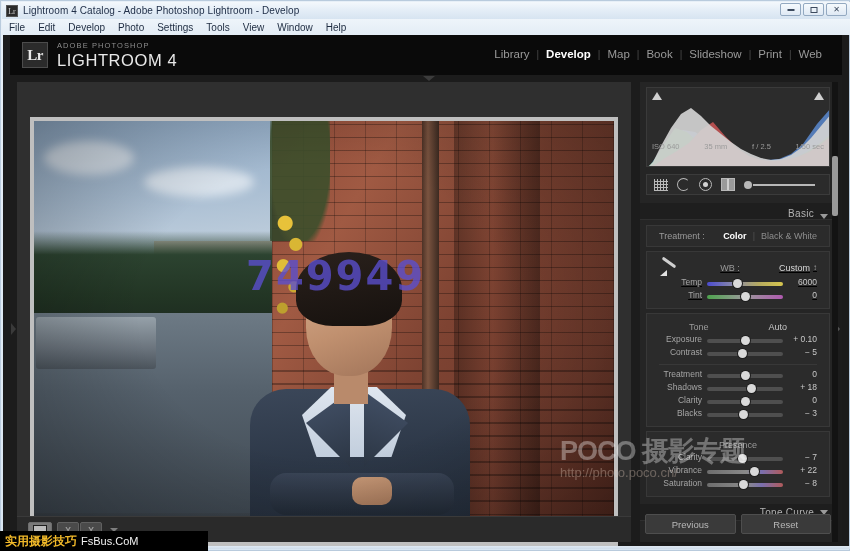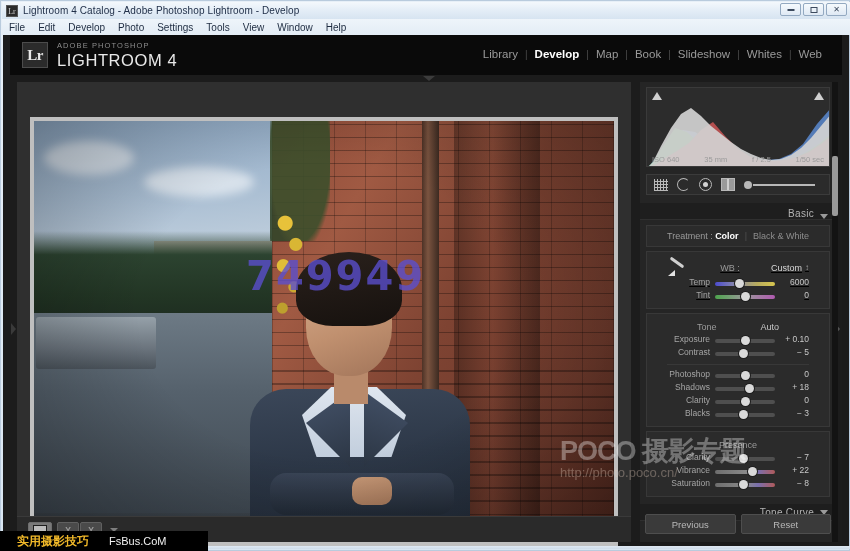--- a/index.html
+++ b/index.html
@@ -339,21 +339,21 @@
   }
   .histo-svg { position: absolute; left: 0; top: 0; }
   .clip-tri {
     position: absolute; top: 4px; width: 0; height: 0;
     border-left: 5px solid transparent; border-right: 5px solid transparent;
     border-bottom: 8px solid #cfcfcf; cursor: pointer;
   }
   .clip-tri.l { left: 5px; }
   .clip-tri.r { right: 5px; }
   .exif {
-    position: absolute; left: 0; bottom: 2px; width: 100%;
+    position: absolute; left: 0; bottom: 15px; width: 100%;
     display: flex; justify-content: space-between;
     padding: 0 5px; font-size: 7.5px; color: #9b9b9b;
   }
 
   
   .toolstrip {
     margin: 7px 6px 0 6px; height: 21px;
     background: #2b2b2b; border: 1px solid #3b3b3b;
     display: flex; align-items: center; padding-left: 7px; gap: 9px;
   }
@@ -378,21 +378,21 @@
   }
   .tool.grad {
     width: 14px; height: 13px; border: 1.5px solid #b8b8b8;
     background: linear-gradient(90deg,#9a9a9a 0 45%, #cfcfcf 45% 55%, #9a9a9a 55%);
   }
   .tool.brush { display: flex; align-items: center; gap: 1px; }
   .tool.brush .dot { width: 8px; height: 8px; border-radius: 50%; background: #b8b8b8; }
   .tool.brush .bar { width: 62px; height: 2px; background: #b8b8b8; }
   .subbox {
     margin: 0 6px; background: #2b2b2b; border: 1px solid #383838;
-    padding: 5px 20px;
+    padding: 5px 12px;
   }
   .treat-row {
     display: flex; align-items: center; font-size: 9px; color: #9a9a9a;
     justify-content: space-between;
   }
   .treat-row .opts { display: flex; align-items: center; gap: 6px; }
   .treat-row .opt { color: #8d8d8d; cursor: pointer; }
   .treat-row .opt.active { color: #ffffff; font-weight: bold; }
   .treat-row .bar { color: #4f4f4f; }
 
@@ -481,21 +481,21 @@
     font-size: 27px; color: #ffffff; font-weight: bold; letter-spacing: -1px;
     line-height: 1; white-space: nowrap;
   }
   .wm-poco .l2 {
     font-size: 13px; color: #e8d0c0; line-height: 1.25; white-space: nowrap;
   }
   .wm-fsbus {
     position: absolute; left: 0px; top: 531px;
     width: 208px; height: 20px;
     background: #000000;
-    display: flex; align-items: center; padding-left: 17px; gap: 20px;
+    display: flex; align-items: center; padding-left: 5px; gap: 4px;
     z-index: 40;
   }
   .wm-fsbus .cn { font-size: 12px; color: #f0b829; font-weight: bold; white-space: nowrap; }
   .wm-fsbus .en { font-size: 11px; color: #f2f2f2; white-space: nowrap; }
 
   
   .winbottom {
     position: absolute; left: 1px; bottom: 1px; width: 848px; height: 3px;
     background: linear-gradient(180deg,#dfe9f3,#cfdcea);
   }
@@ -549,21 +549,21 @@
             <span class="mod">Library</span>
             <span class="sep">|</span>
             <span class="mod active">Develop</span>
             <span class="sep">|</span>
             <span class="mod">Map</span>
             <span class="sep">|</span>
             <span class="mod">Book</span>
             <span class="sep">|</span>
             <span class="mod">Slideshow</span>
             <span class="sep">|</span>
-            <span class="mod">Whites</span>
+            <span class="mod">Print</span>
             <span class="sep">|</span>
             <span class="mod">Web</span>
           </div>
         </div>
 
         <div class="arrow-top"></div>
         <div class="arrow-bottom"></div>
         <div class="arrow-left"></div>
         <div class="arrow-right"></div>
 
@@ -704,21 +704,21 @@
               <span class="sl-track">
                 <span class="sl-bar"></span>
                 <span class="sl-knob" style="left:47%"></span>
               </span>
               <span class="sl-val">− 5</span>
             </div>
 
             <div class="divider"></div>
 
             <div class="slider-row">
-              <span class="sl-label">Photoshop</span>
+              <span class="sl-label">Treatment</span>
               <span class="sl-track">
                 <span class="sl-bar"></span>
                 <span class="sl-knob" style="left:50%"></span>
               </span>
               <span class="sl-val">0</span>
             </div>
             <div class="slider-row">
               <span class="sl-label">Shadows</span>
               <span class="sl-track">
                 <span class="sl-bar"></span>

